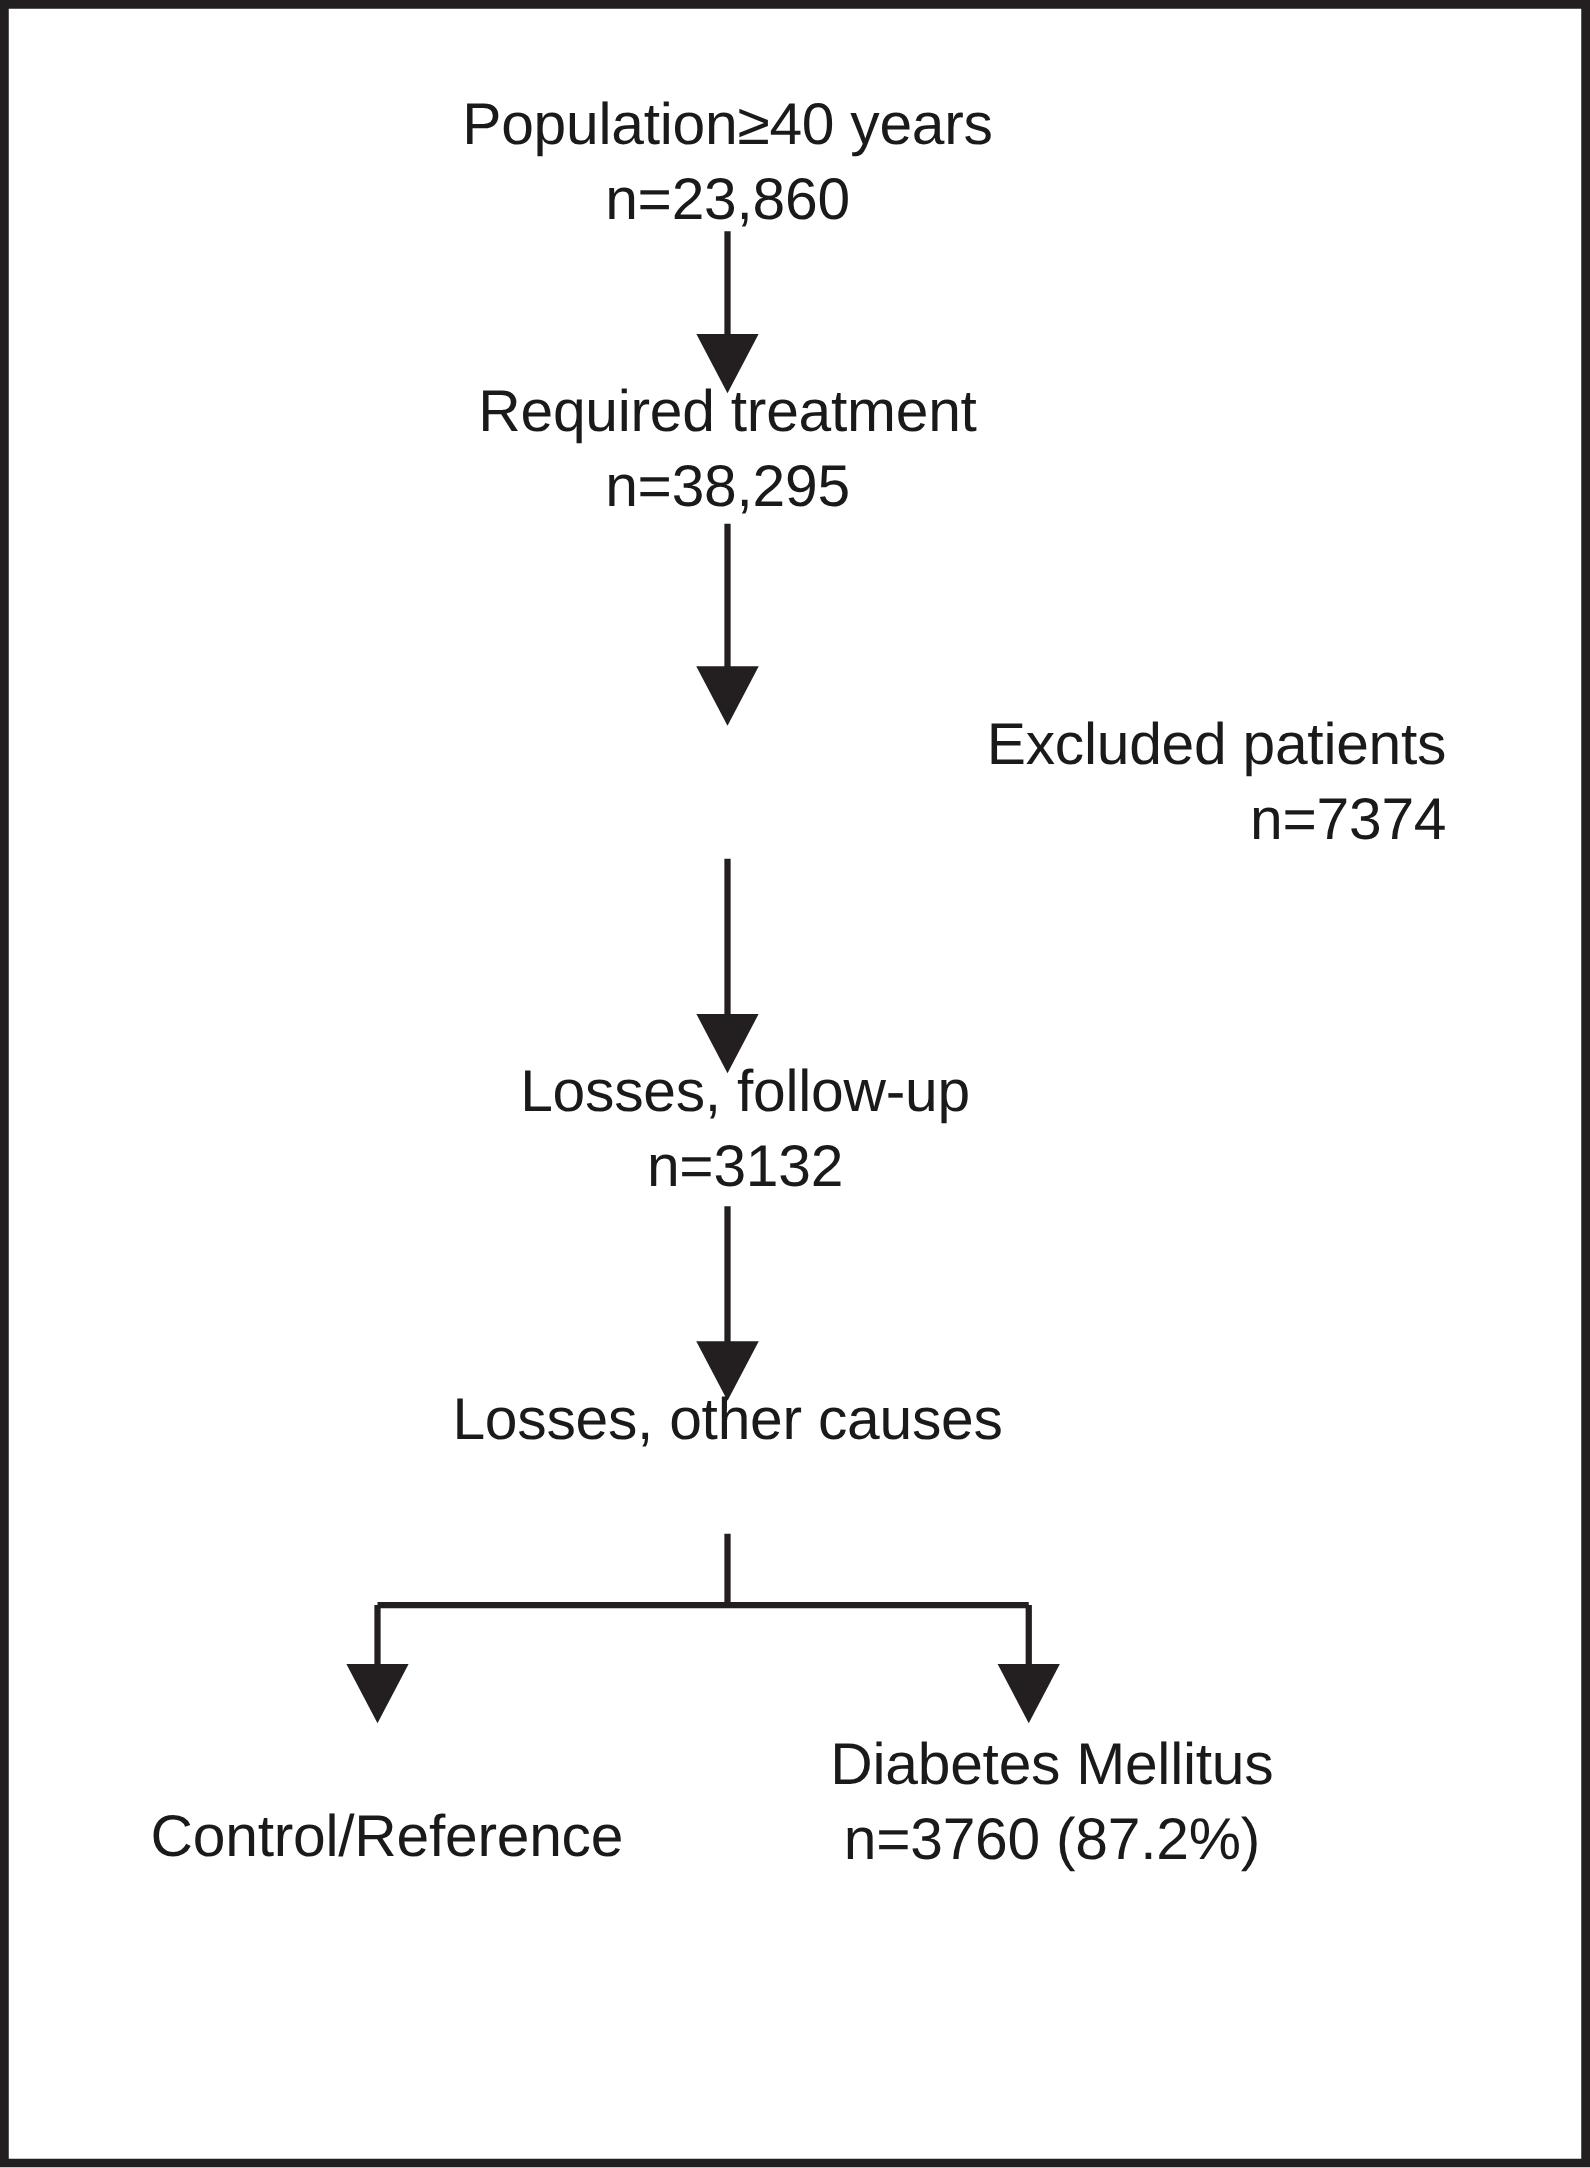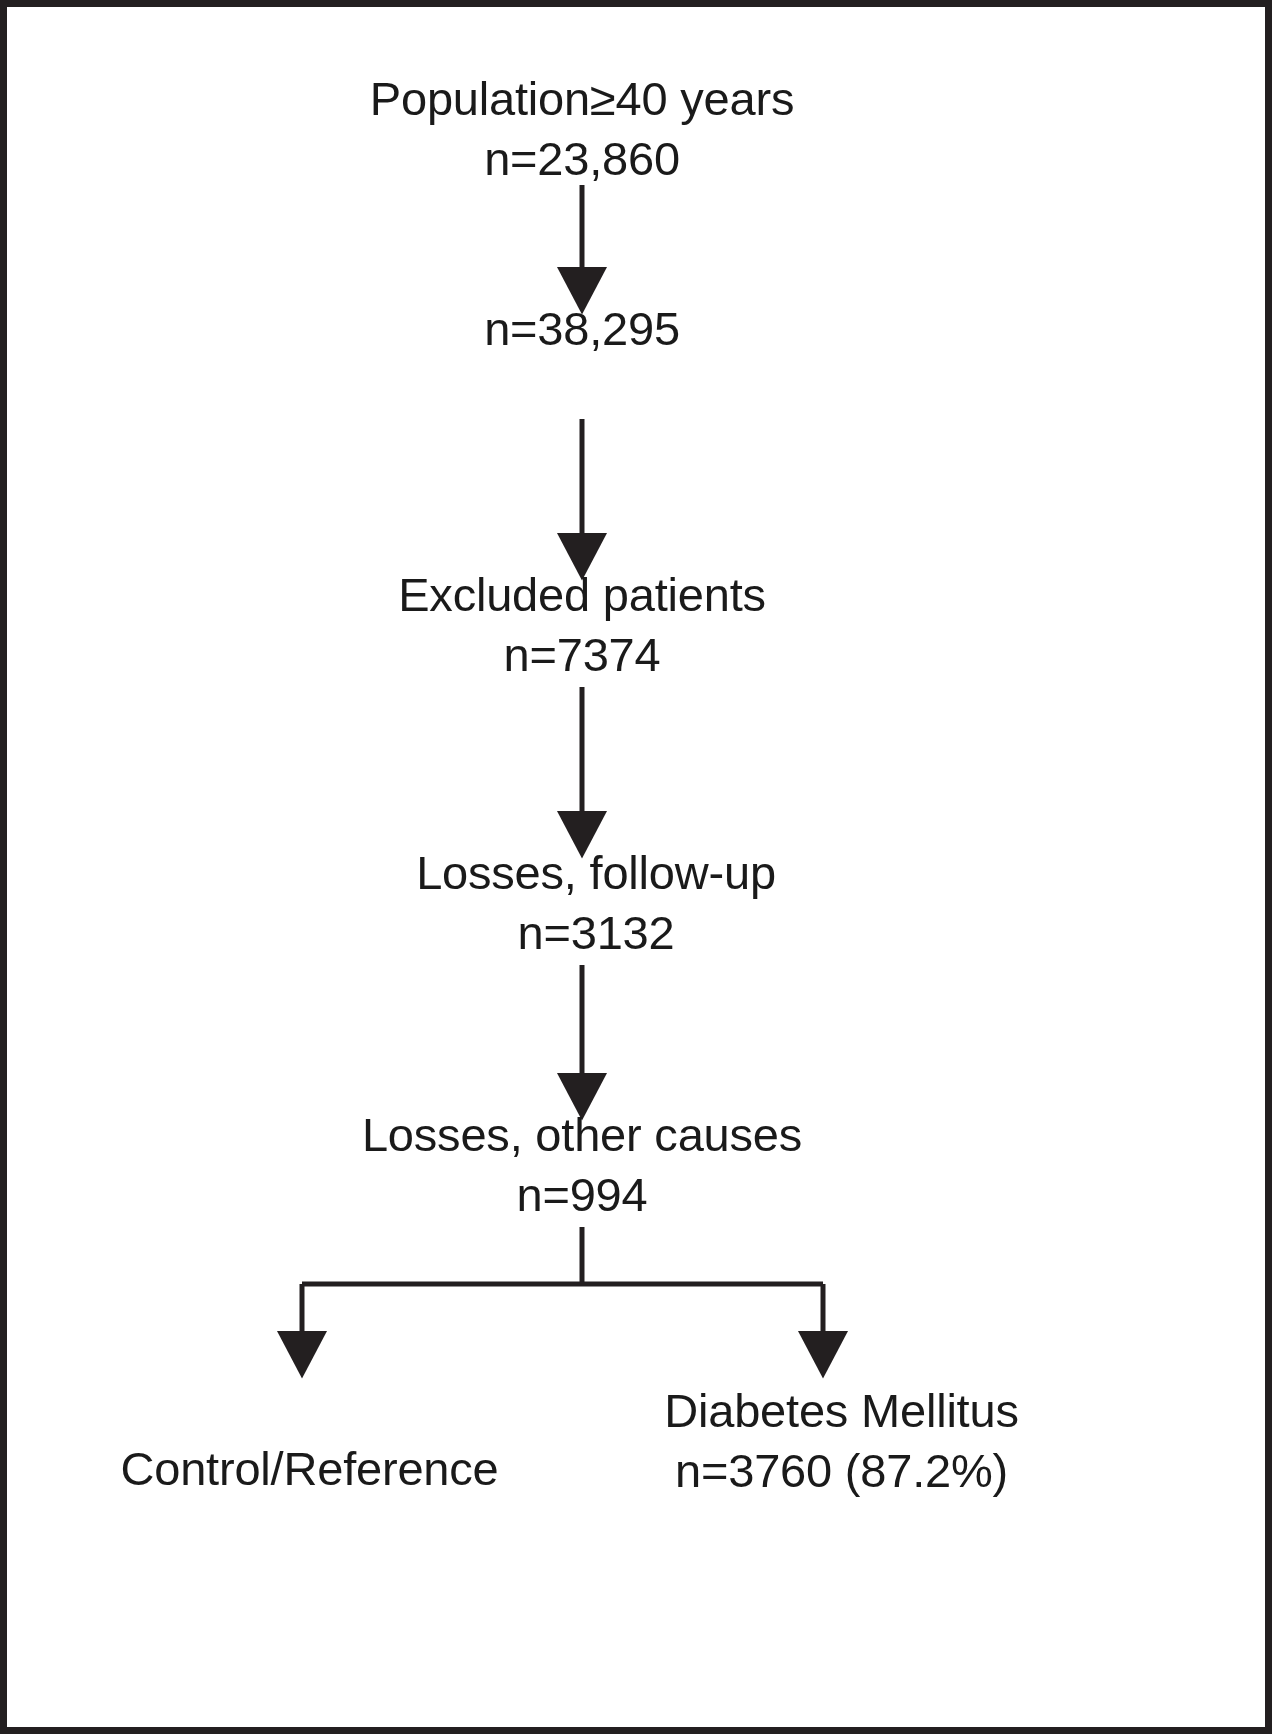--- a/index.html
+++ b/index.html
@@ -39,21 +39,21 @@
     white-space: nowrap;
     -webkit-font-smoothing: antialiased;
   }
   .node .line1,
   .node .line2 {
     display: block;
   }
   
   #node-population   { left: 0;    top: 62px;   width: 1150px; }
   #node-required     { left: 0;    top: 292px;  width: 1150px; }
-  #node-excluded     { left: 0;    top: 558px;  width: 1150px; }
+  #node-excluded     { left: 0;    top: 558px;  width: 1150px; text-align: right; }
   #node-losses-fu    { left: 0;    top: 836px;  width: 1150px; margin-left: 14px; }
   #node-losses-other { left: 0;    top: 1098px; width: 1150px; }
   #node-control      { left: 20px;  top: 1432px; width: 565px; }
   #node-diabetes     { left: 552px; top: 1360px; width: 565px; margin-top: 14px; }
 
   
   .connectors {
     position: absolute;
     left: 0;
     top: 0;
@@ -91,36 +91,36 @@
 
       <line x1="816" y1="1277" x2="816" y2="1330" stroke="#231f20" stroke-width="5" marker-end="url(#arrowhead)"></line>
     </svg>
 
     <div class="node" id="node-population">
       <span class="line1">Population≥40 years</span>
       <span class="line2">n=23,860</span>
     </div>
 
     <div class="node" id="node-required">
+      <span class="line1">Required treatment</span>
       <span class="line2">n=38,295</span>
     </div>
 
     <div class="node" id="node-excluded">
       <span class="line1">Excluded patients</span>
       <span class="line2">n=7374</span>
     </div>
 
     <div class="node" id="node-losses-fu">
       <span class="line1">Losses, follow-up</span>
       <span class="line2">n=3132</span>
     </div>
 
     <div class="node" id="node-losses-other">
       <span class="line1">Losses, other causes</span>
-      <span class="line2">n=994</span>
     </div>
 
     <div class="node" id="node-control">
       <span class="line1">Control/Reference</span>
     </div>
 
     <div class="node" id="node-diabetes">
       <span class="line1">Diabetes Mellitus</span>
       <span class="line2">n=3760 (87.2%)</span>
     </div>

